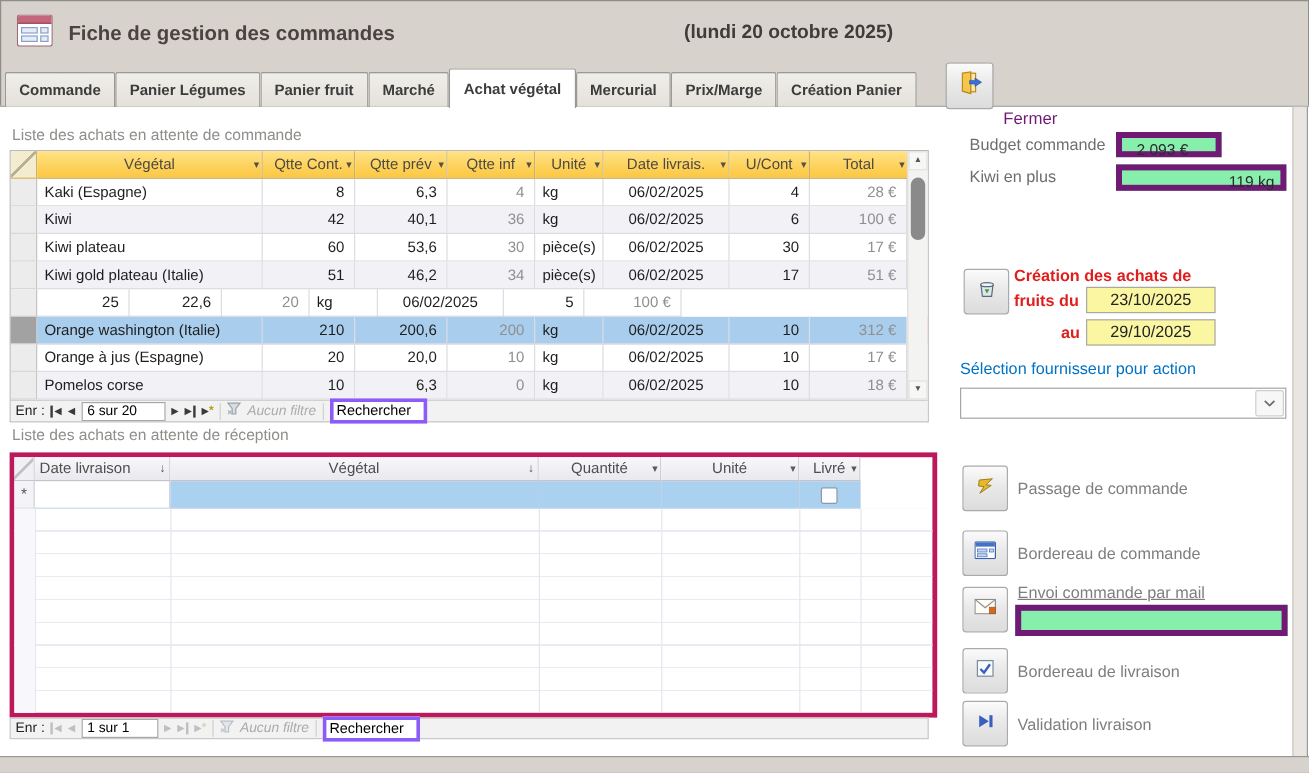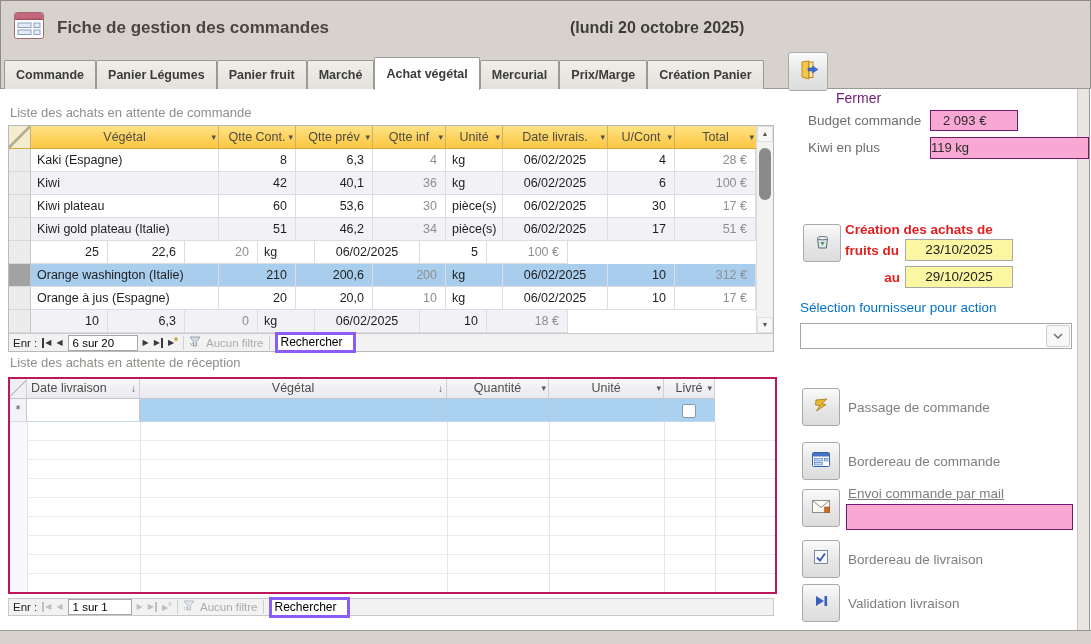--- a/index.html
+++ b/index.html
@@ -75,24 +75,24 @@
   }
   .navlab{font-size:11.5px;color:#222;}
   .narr{font-size:8px;color:#3a3a3a;cursor:pointer;line-height:10px;}
   .narr.dis{color:#bfbfbf;}
   .bar-l{border-left:2px solid currentColor;padding-left:1px;}
   .bar-r{border-right:2px solid currentColor;padding-right:1px;}
   .gold{color:#c09a18;font-size:10px;font-weight:bold;}
   .gold.dis{color:#d9d2bd;}
   .navbox{width:64px;height:14px;line-height:14px;background:#fff;border:1px solid #a8a8a8;font-size:11.5px;padding-left:4px;color:#000;}
   .navsep{width:1px;height:14px;background:#d0d0d0;}
-  .filterlab{color:#ababab;font-size:11.5px;}
+  .filterlab{color:#ababab;font-size:11.5px;font-style:italic;}
   .searchbox{width:72px;height:15px;line-height:15px;background:#fff;border:3px solid #8b5cf6;font-size:12px;padding-left:3px;color:#000;cursor:text;}
   
-  .ds2{left:8px;top:377px;width:765px;height:213px;background:#fff;border:2px solid #be185d;box-sizing:content-box;}
+  .ds2{left:8px;top:377px;width:765px;height:213px;background:#fff;border:4px solid #be185d;box-sizing:content-box;}
   .h2row{display:flex;height:20px;}
   .h2cell{
     position:relative;box-sizing:border-box;height:20px;line-height:19px;
     background:linear-gradient(#f8f8fa,#e9e9ee);
     border-right:1px solid #cfcfd6;border-bottom:1px solid #c3c3cb;
     font-size:12.5px;color:#4e4e4e;text-align:center;white-space:nowrap;overflow:hidden;cursor:pointer;
   }
   .h2cell .dd{position:absolute;right:2px;top:0;font-size:9px;color:#5a5a5a;}
   .h2cell .sorticon{position:absolute;right:3px;top:0;font-size:10px;color:#5a5a5a;}
   .corner2{box-sizing:border-box;width:17px;height:20px;border-right:1px solid #cfcfd6;border-bottom:1px solid #c3c3cb;
@@ -112,21 +112,21 @@
       linear-gradient(#e4e6ee,#e4e6ee) 130px 0 / 1px 100% no-repeat,
       linear-gradient(#e4e6ee,#e4e6ee) 437px 0 / 1px 100% no-repeat,
       linear-gradient(#e4e6ee,#e4e6ee) 539px 0 / 1px 100% no-repeat,
       linear-gradient(#e4e6ee,#e4e6ee) 654px 0 / 1px 100% no-repeat,
       linear-gradient(#e4e6ee,#e4e6ee) 705px 0 / 1px 100% no-repeat,
       repeating-linear-gradient(to bottom,transparent 0,transparent 18px,#e9ebf2 18px,#e9ebf2 19px);
   }
   .nav2{left:8px;top:598px;width:766px;border:1px solid #c9c9c9;border-left:1px solid #c9c9c9;}
   
   .plabel{font-size:13.5px;color:#6f6e6b;}
-  .field{box-sizing:border-box;background:#f9a8d4;border:1px solid #701a75;font-size:13px;color:#2c2c2c;line-height:19px;cursor:text;}
+  .field{box-sizing:border-box;background:#86efac;border:5px solid #701a75;font-size:13px;color:#2c2c2c;line-height:19px;cursor:text;}
   .redtxt{font-size:13.5px;font-weight:bold;color:#e01e1e;}
   .datefield{box-sizing:border-box;width:108px;height:22px;background:#fbf6a2;border:1px solid #a8a8a8;
     font-size:13.5px;color:#222;text-align:center;line-height:20px;cursor:text;}
   .bluelink{font-size:13.5px;color:#0072c6;cursor:pointer;}
   .combo{box-sizing:border-box;left:800px;top:323px;width:272px;height:26px;background:#fff;border:1px solid #a6a6a6;display:flex;cursor:pointer;}
   .combo .cval{flex:1;}
   .combo .carr{width:22px;margin:1px;background:#f7f7f7;border:1px solid #cfcfcf;border-radius:2px;display:flex;align-items:center;justify-content:center;}
   .actlabel{font-size:13.5px;color:#7e7e7e;}
   .sqbtn{width:36px;height:36px;}
 </style>
@@ -259,20 +259,21 @@
     <div class="cell w1 ar">20</div>
     <div class="cell w2 ar">20,0</div>
     <div class="cell w3 ar gray">10</div>
     <div class="cell w4 al">kg</div>
     <div class="cell w5 ac">06/02/2025</div>
     <div class="cell w6 ar">10</div>
     <div class="cell w7 ar gray">17 €</div>
   </div>
   <div class="trow altr">
     <div class="sel1"></div>
+    <div class="cell w0 al">Pomelos corse</div>
     <div class="cell w1 ar">10</div>
     <div class="cell w2 ar">6,3</div>
     <div class="cell w3 ar gray">0</div>
     <div class="cell w4 al">kg</div>
     <div class="cell w5 ac">06/02/2025</div>
     <div class="cell w6 ar">10</div>
     <div class="cell w7 ar gray">18 €</div>
   </div>
 
   <div class="sb1">
@@ -343,21 +344,21 @@
   </span>
   <span class="filterlab">Aucun filtre</span>
   <span class="navsep"></span>
   <span class="searchbox">Rechercher</span>
 </div>
 
 <div class="abs plabel" style="left:808px;top:113px;">Budget commande</div>
 <div class="abs field" style="left:930px;top:110px;width:88px;height:21px;padding-left:12px;">2 093 €</div>
 
 <div class="abs plabel" style="left:808px;top:140px;">Kiwi en plus</div>
-<div class="abs field" style="left:930px;top:137px;width:159px;height:22px;text-align:left;padding-right:5px;line-height:20px;">119 kg</div>
+<div class="abs field" style="left:930px;top:137px;width:142px;height:22px;text-align:right;padding-right:5px;line-height:20px;">119 kg</div>
 
 <div class="abs btn sqbtn" style="left:803px;top:224px;">
   <span>
     <svg width="17" height="17" viewBox="0 0 17 17">
       <path d="M3.5,5.5 L13.5,5.5 L12.3,15 L4.7,15 Z" fill="#dfe6ee" stroke="#5a6a7a"></path>
       <ellipse cx="8.5" cy="5.2" rx="5.2" ry="1.7" fill="#eef2f6" stroke="#5a6a7a"></ellipse>
       <path d="M6.5,9 L10.5,9 L8.5,12.5 Z" fill="#3f9d3f"></path>
     </svg>
   </span>
 </div>

